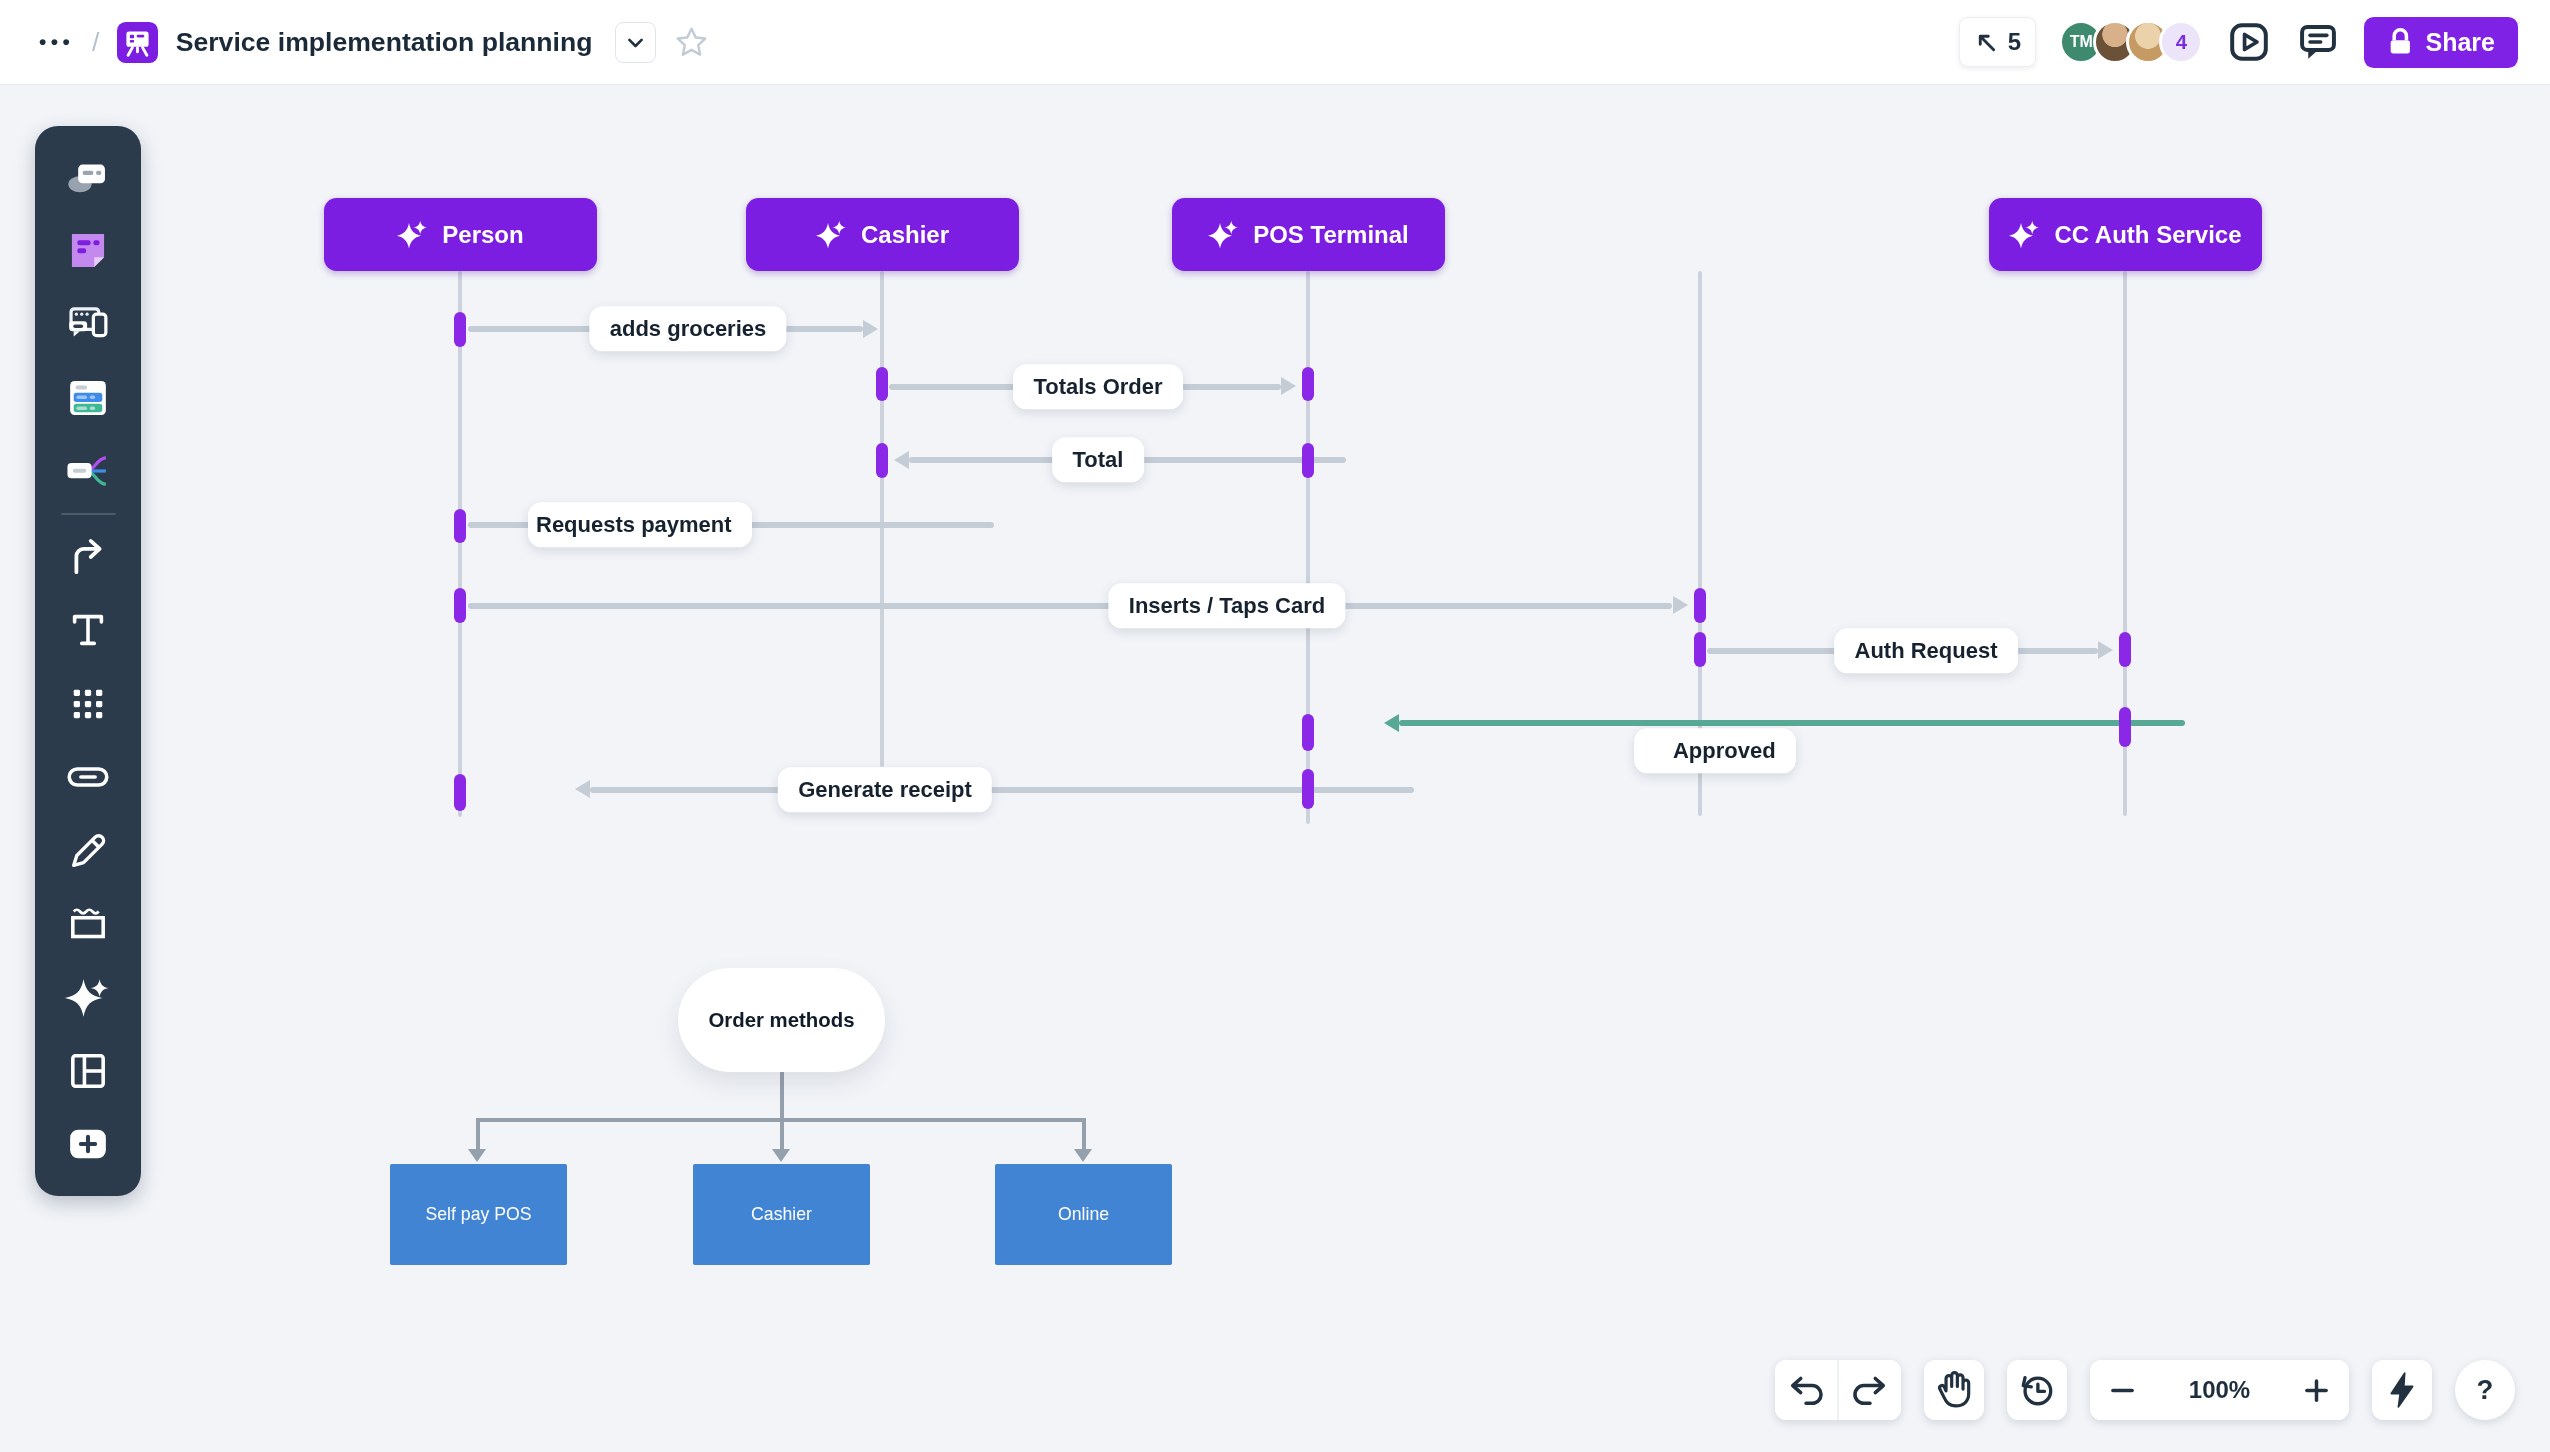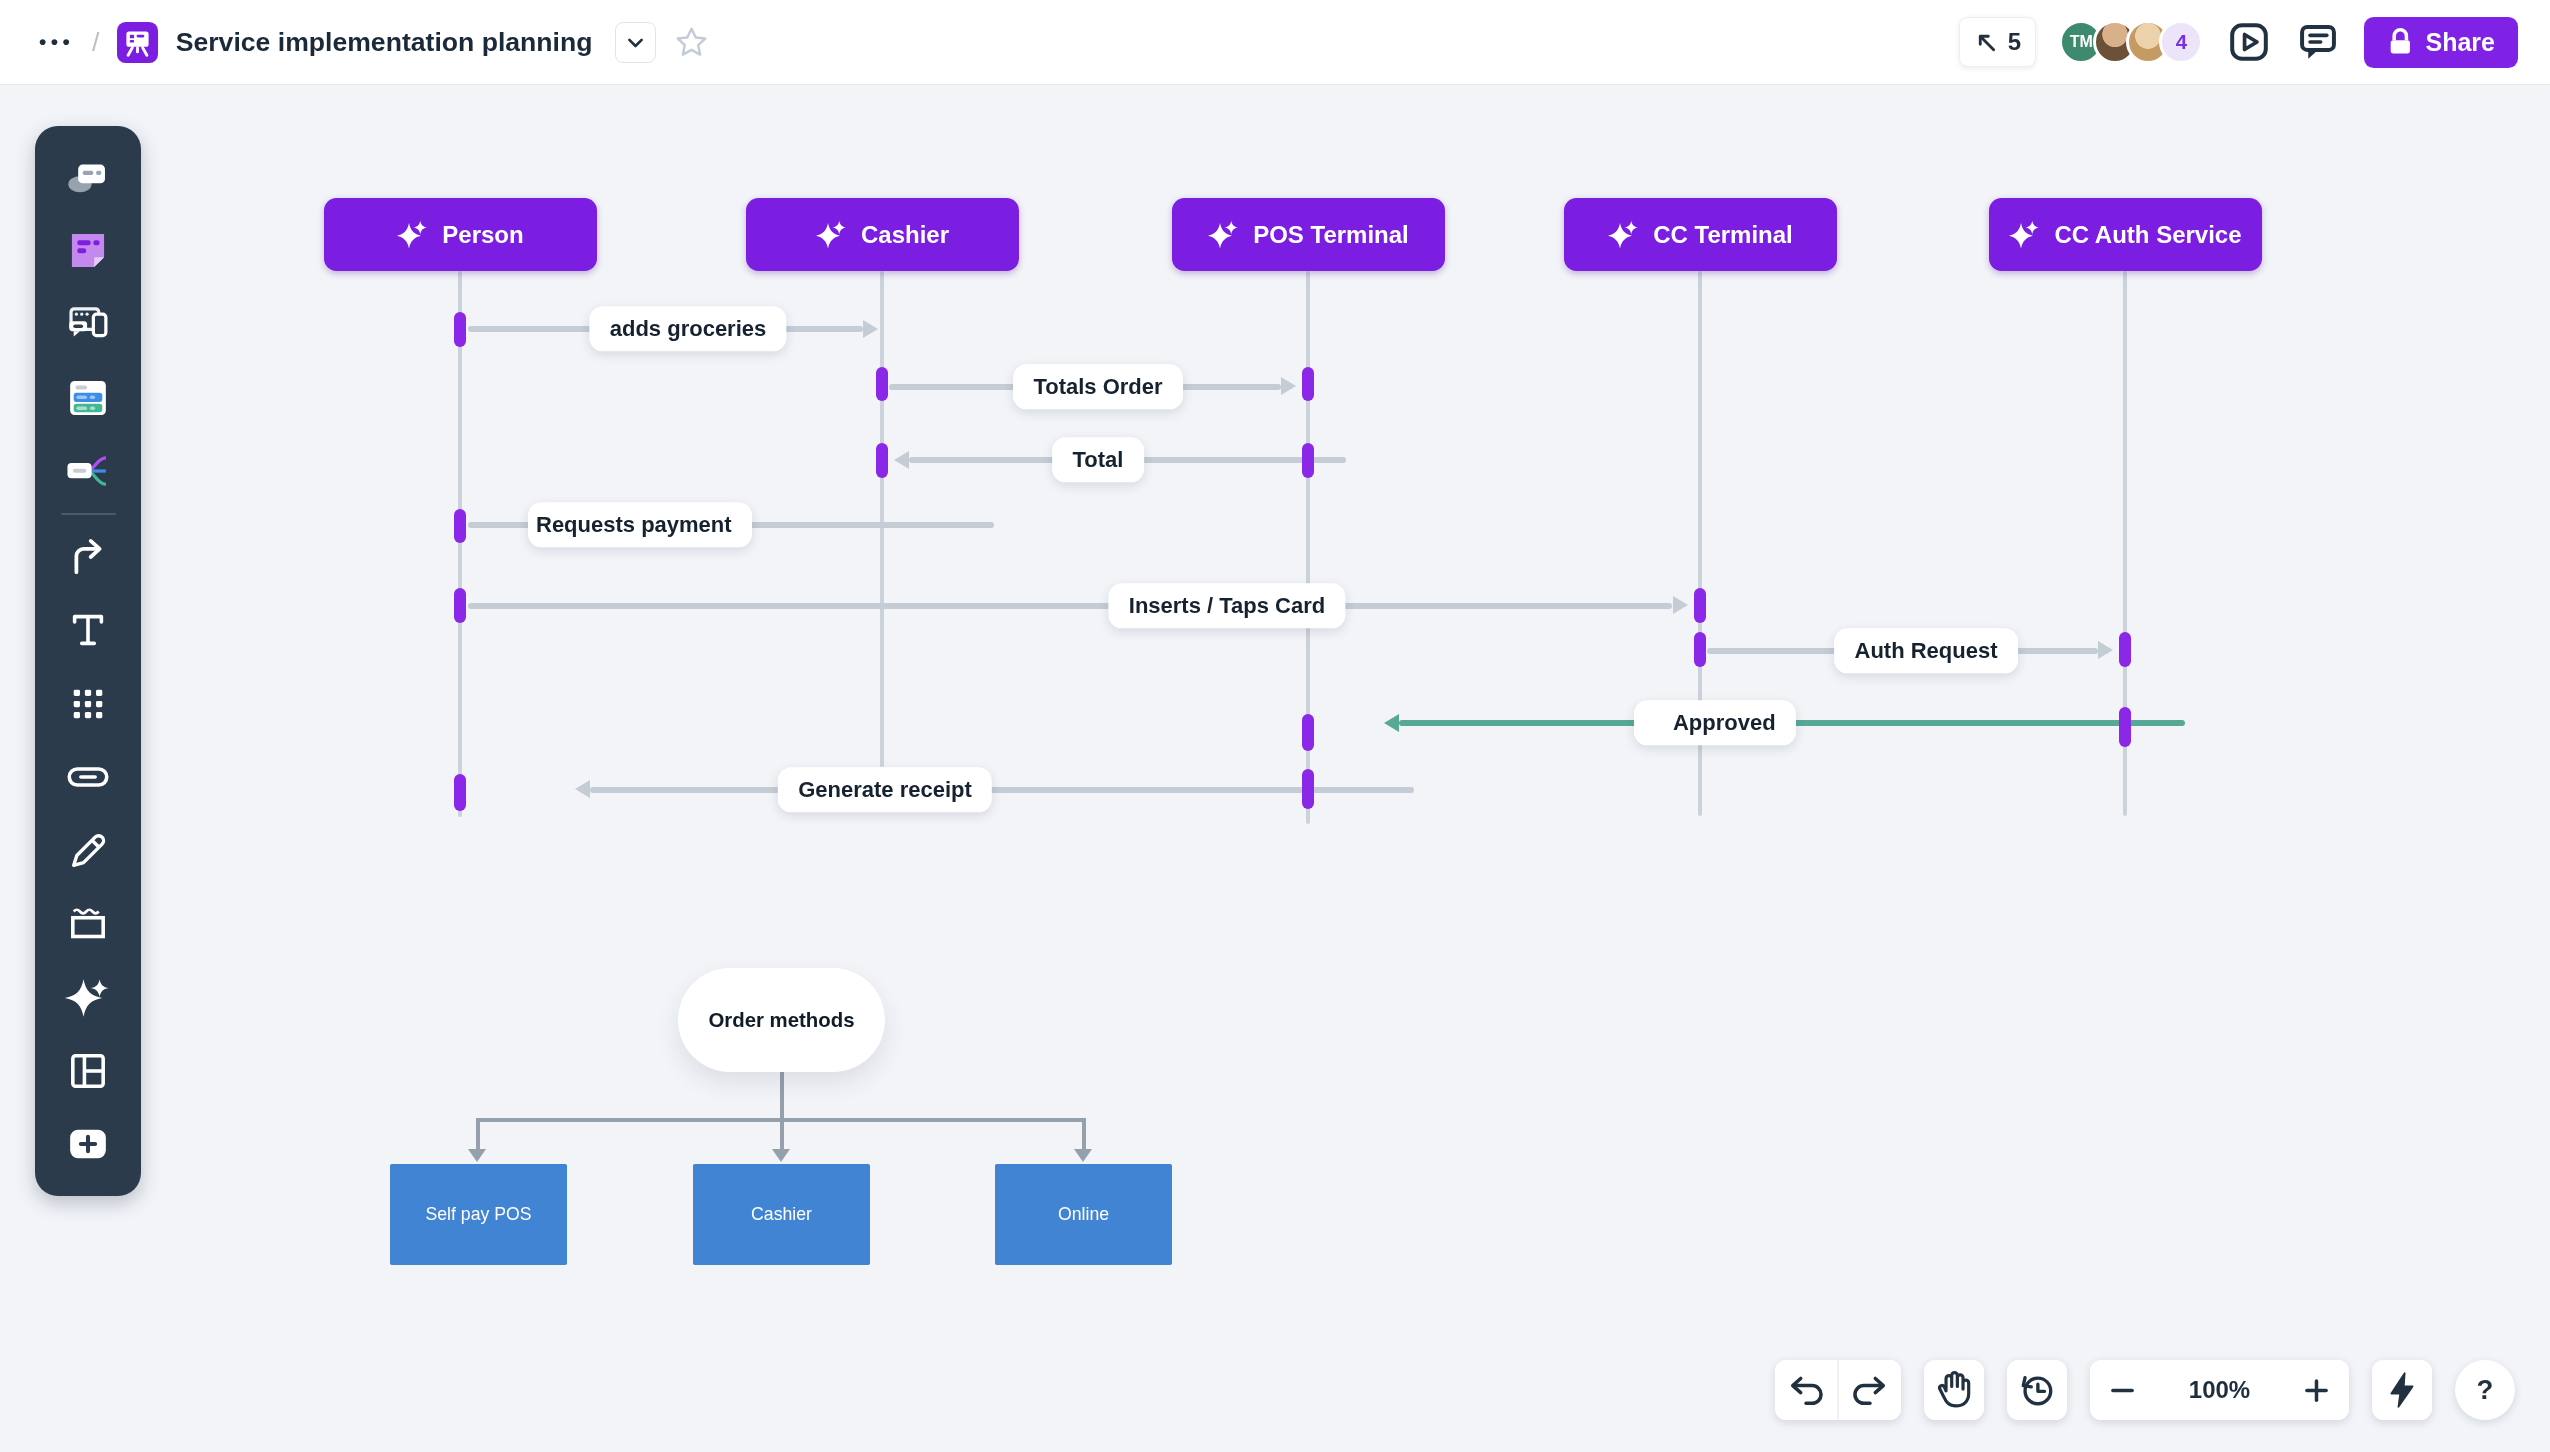--- a/index.html
+++ b/index.html
@@ -278,27 +278,20 @@
     </div>
     <div class="lifeline" style="left: 1306px; top: 271px; height: 553px;"></div>
     <div class="actor" style="left: 1172px; top: 198px;">
       <svg width="30" height="30" viewBox="0 0 40 40">
         <path d="M16 4 C18 14 23 19 32 21 C23 23 18 28 16 38 C14 28 9 23 0 21 C9 19 14 14 16 4 Z" fill="#fff"></path>
         <path d="M31 1 C32 6.5 34.5 9 40 10 C34.5 11 32 13.5 31 19 C30 13.5 27.5 11 22 10 C27.5 9 30 6.5 31 1 Z" fill="#fff"></path>
       </svg>
       <span>POS Terminal</span>
     </div>
     <div class="lifeline" style="left: 1698px; top: 271px; height: 545px;"></div>
-    <div class="actor" style="left: 1564px; top: 198px;">
-      <svg width="30" height="30" viewBox="0 0 40 40">
-        <path d="M16 4 C18 14 23 19 32 21 C23 23 18 28 16 38 C14 28 9 23 0 21 C9 19 14 14 16 4 Z" fill="#fff"></path>
-        <path d="M31 1 C32 6.5 34.5 9 40 10 C34.5 11 32 13.5 31 19 C30 13.5 27.5 11 22 10 C27.5 9 30 6.5 31 1 Z" fill="#fff"></path>
-      </svg>
-      <span>CC Terminal</span>
-    </div>
     <div class="lifeline" style="left: 2123px; top: 271px; height: 545px;"></div>
     <div class="actor" style="left: 1989px; top: 198px;">
       <svg width="30" height="30" viewBox="0 0 40 40">
         <path d="M16 4 C18 14 23 19 32 21 C23 23 18 28 16 38 C14 28 9 23 0 21 C9 19 14 14 16 4 Z" fill="#fff"></path>
         <path d="M31 1 C32 6.5 34.5 9 40 10 C34.5 11 32 13.5 31 19 C30 13.5 27.5 11 22 10 C27.5 9 30 6.5 31 1 Z" fill="#fff"></path>
       </svg>
       <span>CC Auth Service</span>
     </div>
     <div class="activation" style="left: 454px; top: 312px; height: 35px;"></div>
     <div class="activation" style="left: 454px; top: 509px; height: 34px;"></div>
@@ -326,21 +319,21 @@
     <div class="mline" style="left: 468px; top: 522px; width: 526px; background: rgb(196, 204, 214);"></div>
     <div class="msg-pill" style="left: 640px; top: 525px; padding-left: 8px;">Requests payment</div>
     <div class="mline" style="left: 468px; top: 603px; width: 1204px; background: rgb(196, 204, 214);"></div>
     <div class="mhead" style="left: 1673px; top: 596px; border-top: 9.7px solid transparent; border-bottom: 9.7px solid transparent; border-left: 15px solid rgb(196, 204, 214);"></div>
     <div class="msg-pill" style="left: 1227px; top: 606px;">Inserts / Taps Card</div>
     <div class="mline" style="left: 1707px; top: 648px; width: 391px; background: rgb(196, 204, 214);"></div>
     <div class="mhead" style="left: 2098px; top: 641px; border-top: 9.7px solid transparent; border-bottom: 9.7px solid transparent; border-left: 15px solid rgb(196, 204, 214);"></div>
     <div class="msg-pill" style="left: 1926px; top: 651px;">Auth Request</div>
     <div class="mline" style="left: 1399px; top: 720px; width: 786px; background: rgb(87, 169, 150);"></div>
     <div class="mhead" style="left: 1384px; top: 714px; border-top: 9.7px solid transparent; border-bottom: 9.7px solid transparent; border-right: 15px solid rgb(87, 169, 150);"></div>
-    <div class="msg-pill" style="left: 1715px; top: 723px; padding-left: 39px;">Approved</div>
+    <div class="msg-pill" style="left: 1715px; top: 751px; padding-left: 39px;">Approved</div>
     <div class="mline" style="left: 590px; top: 787px; width: 824px; background: rgb(196, 204, 214);"></div>
     <div class="mhead" style="left: 575px; top: 780px; border-top: 9.7px solid transparent; border-bottom: 9.7px solid transparent; border-right: 15px solid rgb(196, 204, 214);"></div>
     <div class="msg-pill" style="left: 885px; top: 790px;">Generate receipt</div>
     <div class="fc-line" style="left: 780px; top: 1072px; width: 4.4px; height: 50px;"></div>
     <div class="fc-line" style="left: 476px; top: 1118px; width: 610px; height: 4.4px;"></div>
     <div class="fc-line" style="left: 476px; top: 1118px; width: 4.4px; height: 32px;"></div>
     <div class="fc-head" style="left: 468px; top: 1149px;"></div>
     <div class="fc-box" style="left: 390px;">Self pay POS</div>
     <div class="fc-line" style="left: 780px; top: 1118px; width: 4.4px; height: 32px;"></div>
     <div class="fc-head" style="left: 772px; top: 1149px;"></div>

